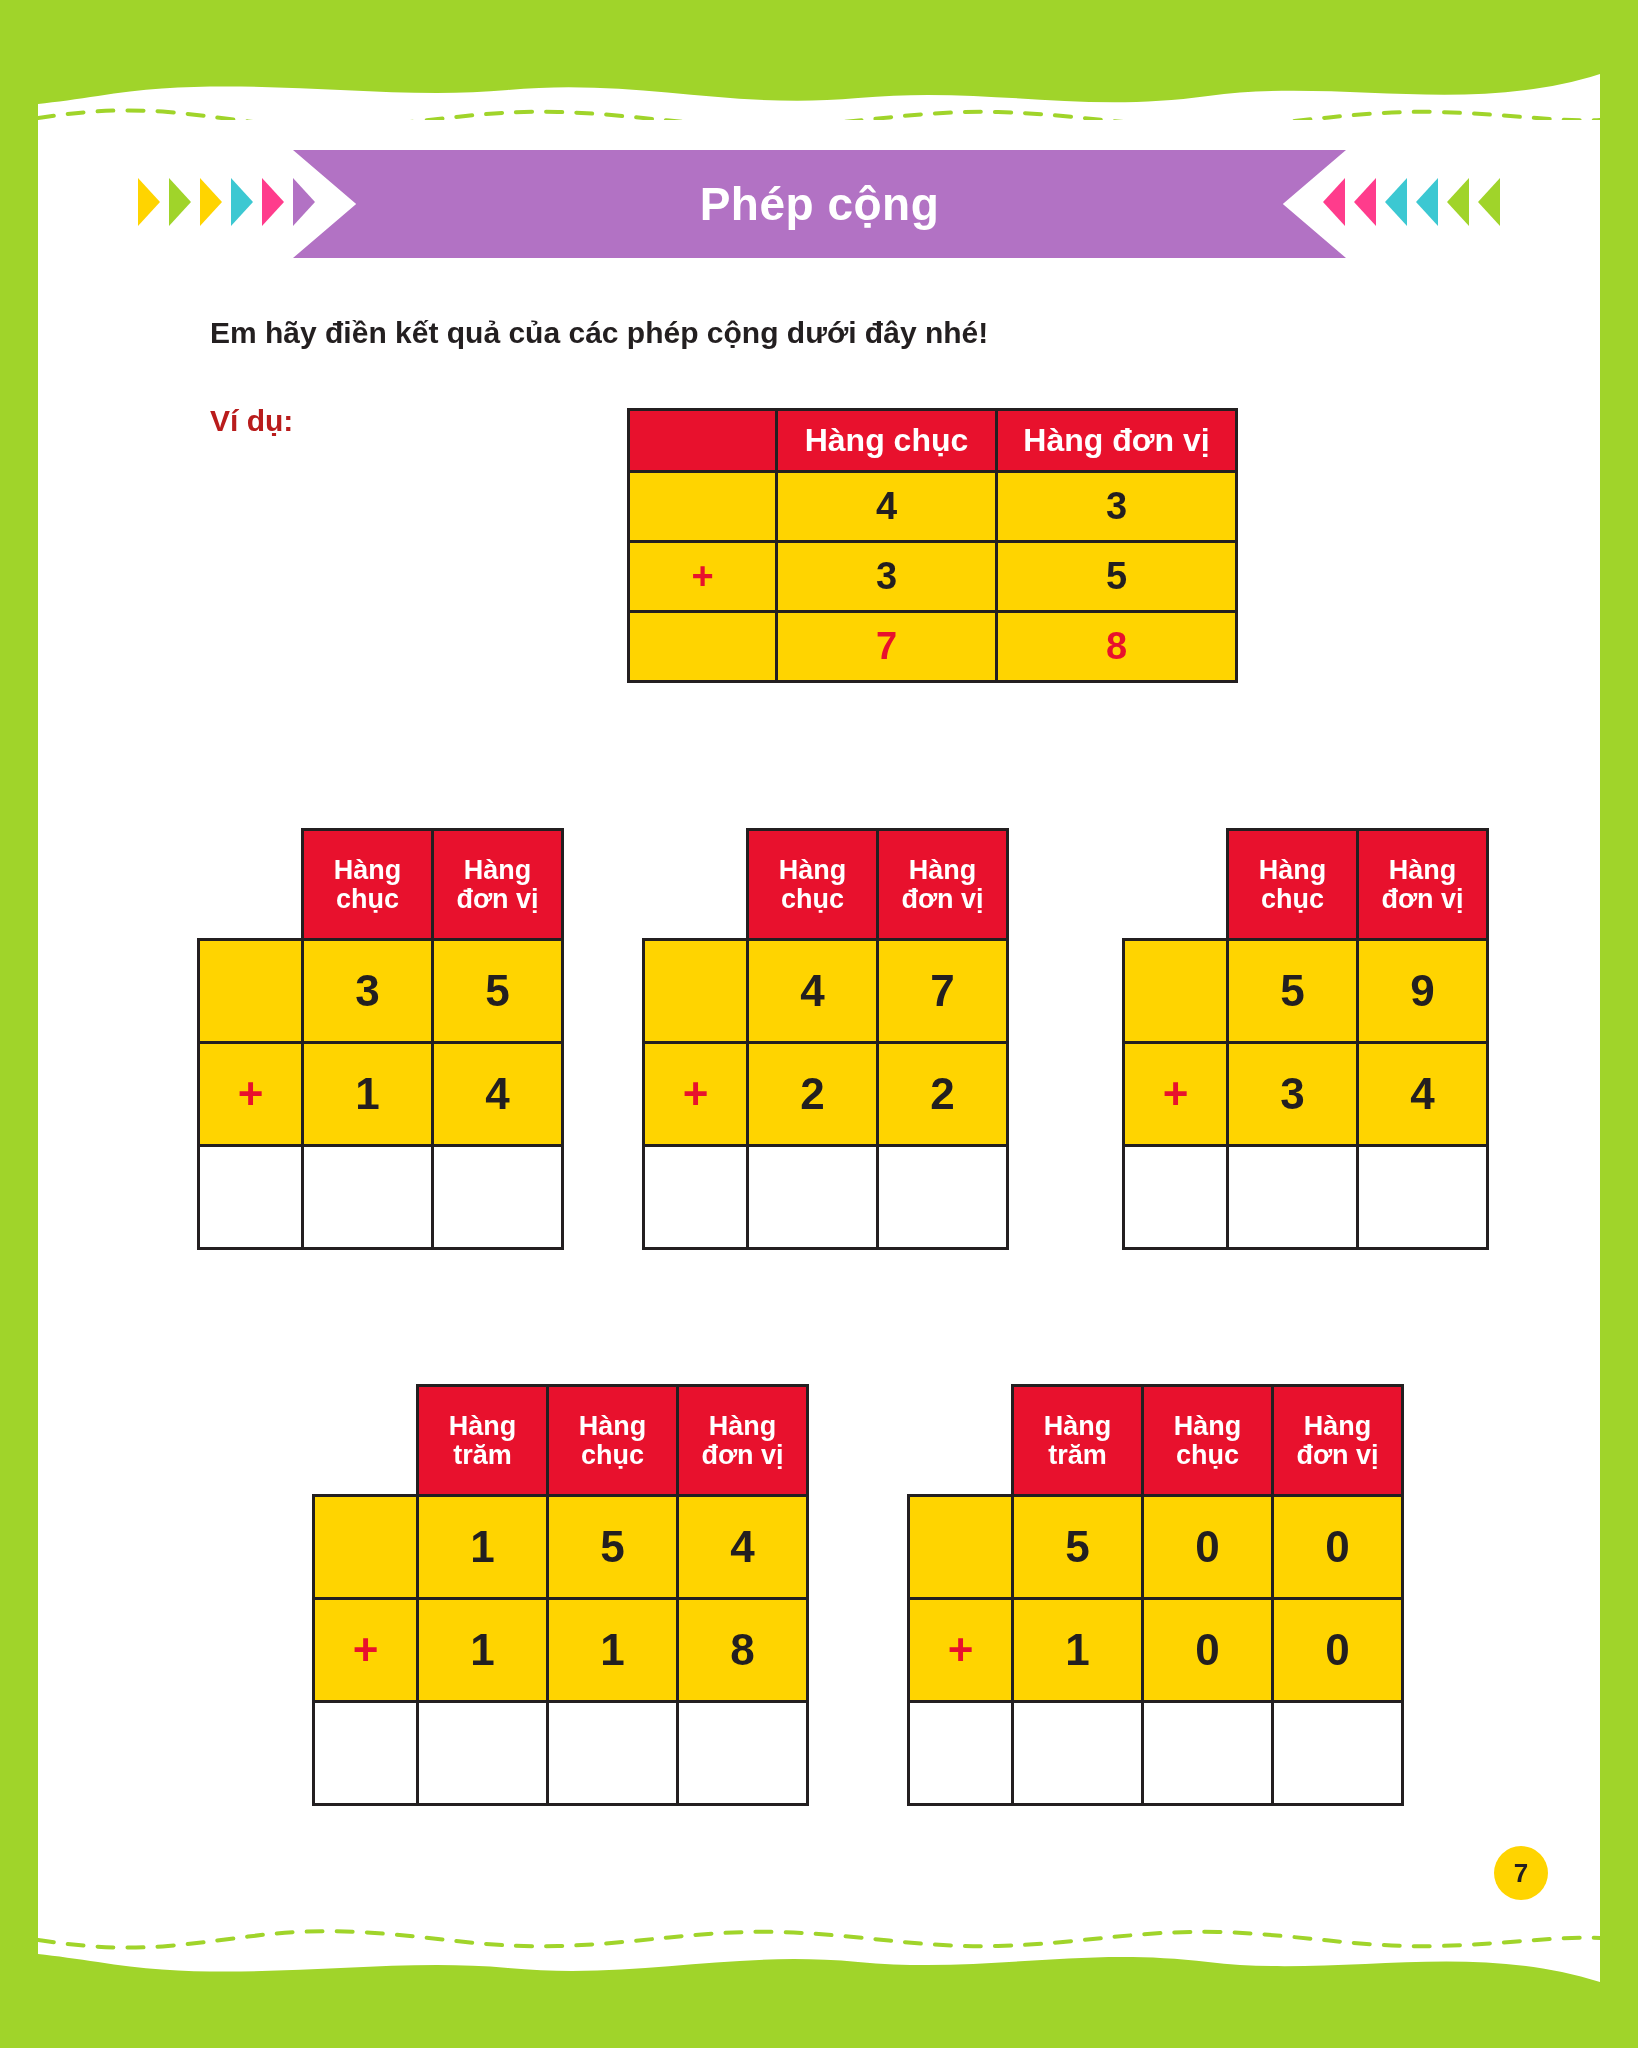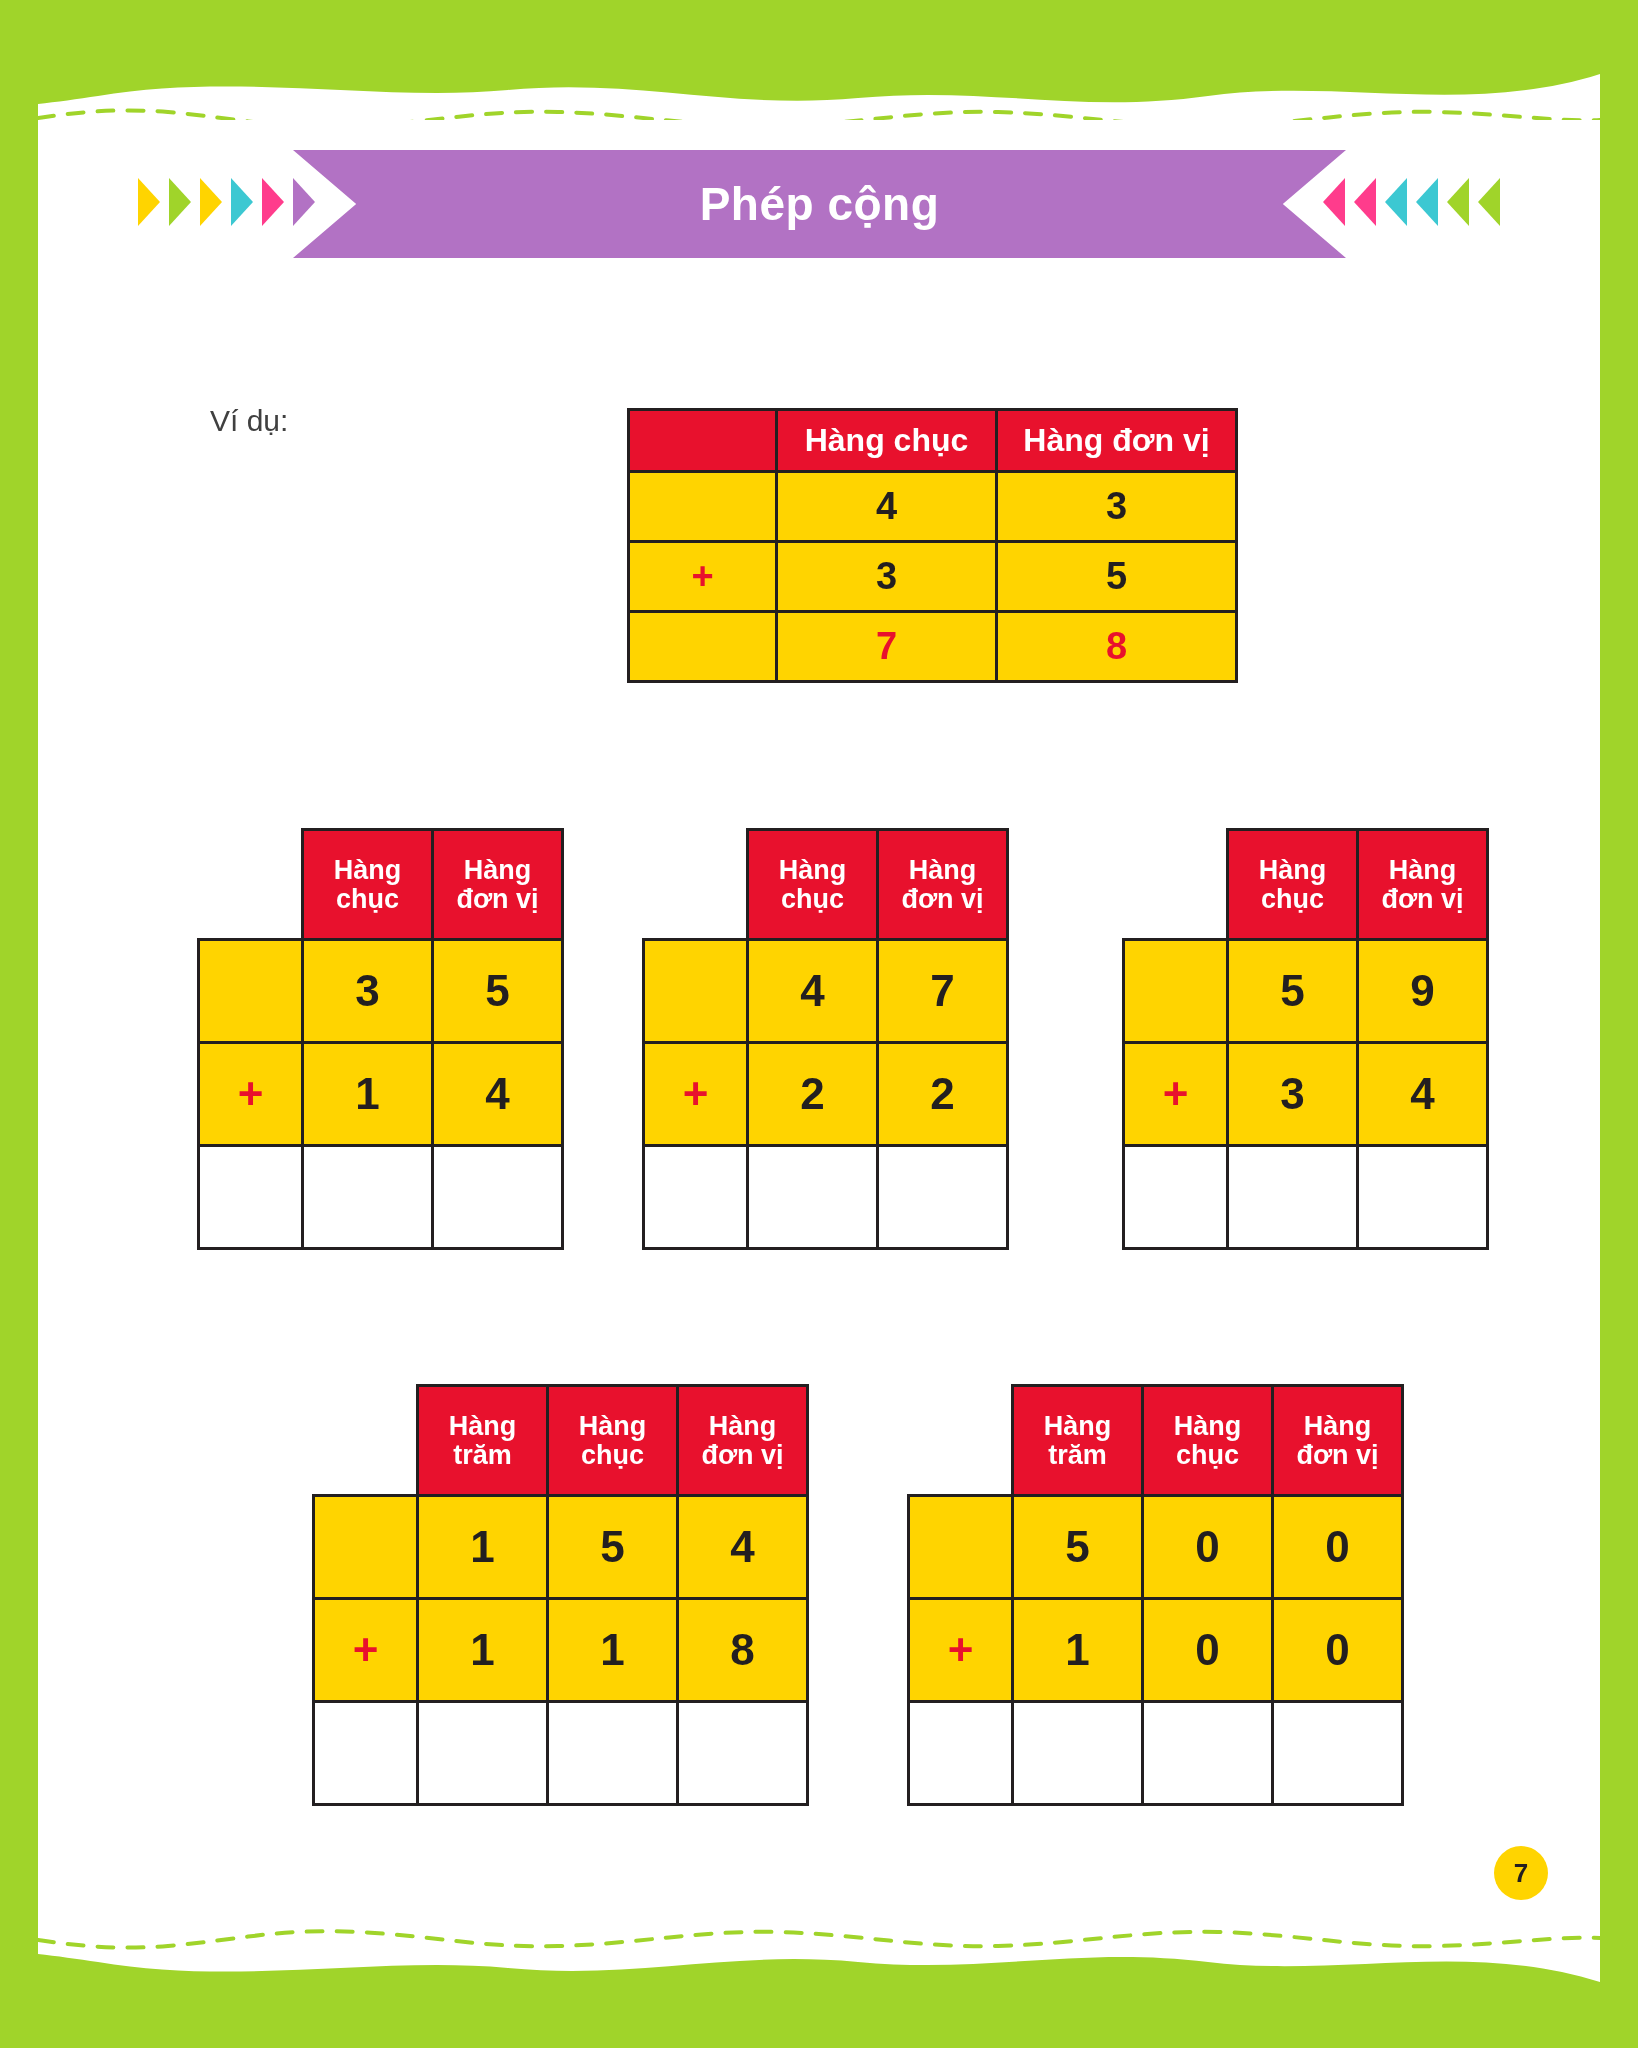--- a/index.html
+++ b/index.html
@@ -88,22 +88,22 @@
     top: 316px;
     font-size: 30px;
     font-weight: bold;
     color: #231f20;
   }
   .example-label {
     position: absolute;
     left: 172px;
     top: 404px;
     font-size: 30px;
-    font-weight: normal;
-    color: #404040;
+    font-weight: bold;
+    color: #b91c1c;
   }
 
   
   .grid {
     position: absolute;
     border-collapse: collapse;
     margin-left: 24px;
   }
   .grid td {
     border: 3px solid #231f20;
@@ -205,20 +205,21 @@
     <div class="arrows right">
       <span class="tri l" style="border-right-color:#ff3c8c"></span>
       <span class="tri l" style="border-right-color:#ff3c8c"></span>
       <span class="tri l" style="border-right-color:#3cc8d2"></span>
       <span class="tri l" style="border-right-color:#3cc8d2"></span>
       <span class="tri l" style="border-right-color:#a0d42a"></span>
       <span class="tri l" style="border-right-color:#a0d42a"></span>
     </div>
   </div>
 
+  <div class="instruction">Em hãy điền kết quả của các phép cộng dưới đây nhé!</div>
   <div class="example-label">Ví dụ:</div>
 
   <table class="grid ex">
     <tbody>
         <tr>
       <td class="hdr c0"></td>
       <td class="hdr c1">Hàng chục</td>
       <td class="hdr c2">Hàng đơn vị</td>
     </tr>
     <tr class="row">

